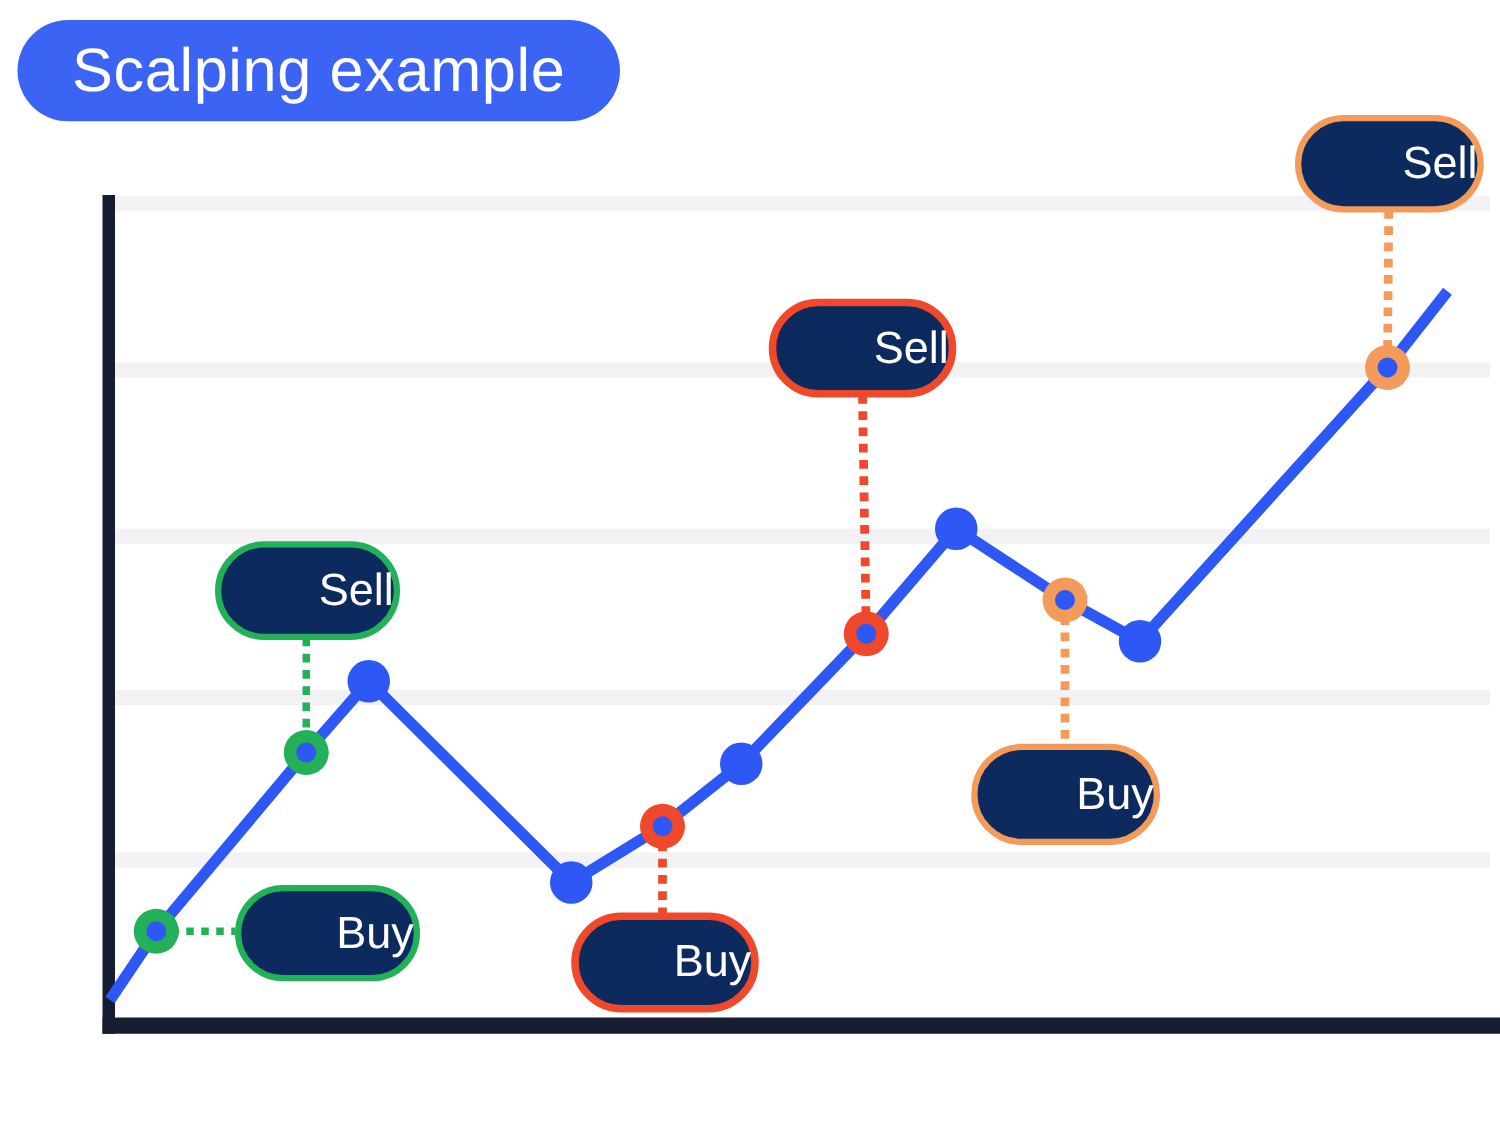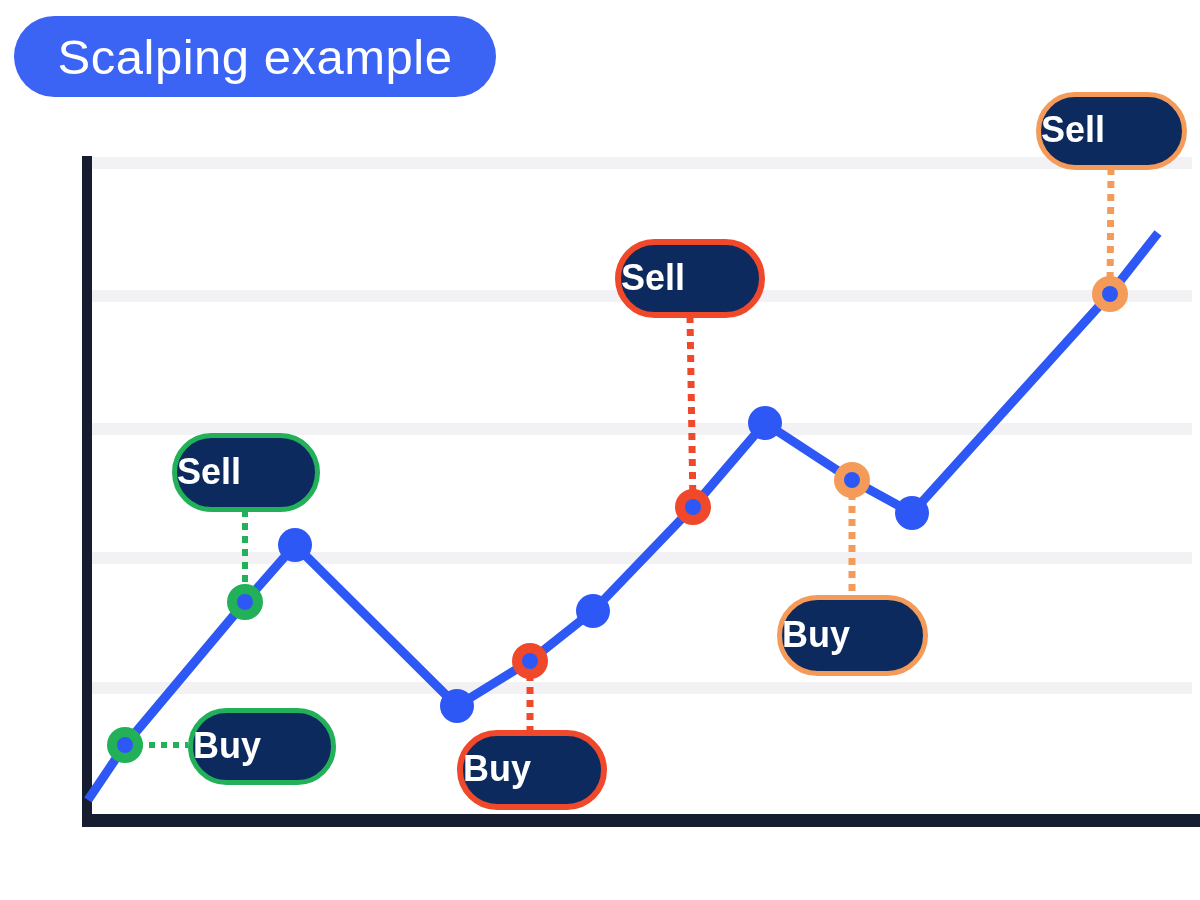--- a/index.html
+++ b/index.html
@@ -10,22 +10,22 @@
   }
   .stage{position:relative;width:1160px;height:900px;background:#ffffff;padding-left:25px;}
   svg.chart{position:absolute;left:0;top:0;}
   .title-badge{
     position:absolute;left:14px;top:16px;width:482px;height:81px;
     border-radius:42px;display:flex;align-items:center;justify-content:center;
     font-size:49px;letter-spacing:0.5px;font-weight:400;
   }
   .pill{
     position:absolute;box-sizing:border-box;border-style:solid;
-    border-radius:999px;display:flex;align-items:center;justify-content:flex-start;
-    font-size:36px;font-weight:700;
+    border-radius:999px;display:flex;align-items:center;justify-content:flex-end;
+    font-size:36px;font-weight:400;
   }
   .pill span{transform:translateY(-1px);}
 </style>
 </head>
 <body>
 
 <div class="stage">
   <svg class="chart" id="chart-svg" width="1200" height="900" viewBox="0 0 1200 900">
       <line x1="88" y1="163" x2="1192" y2="163" stroke="#F2F2F4" stroke-width="12"></line>
       <line x1="88" y1="296" x2="1192" y2="296" stroke="#F2F2F4" stroke-width="12"></line>

